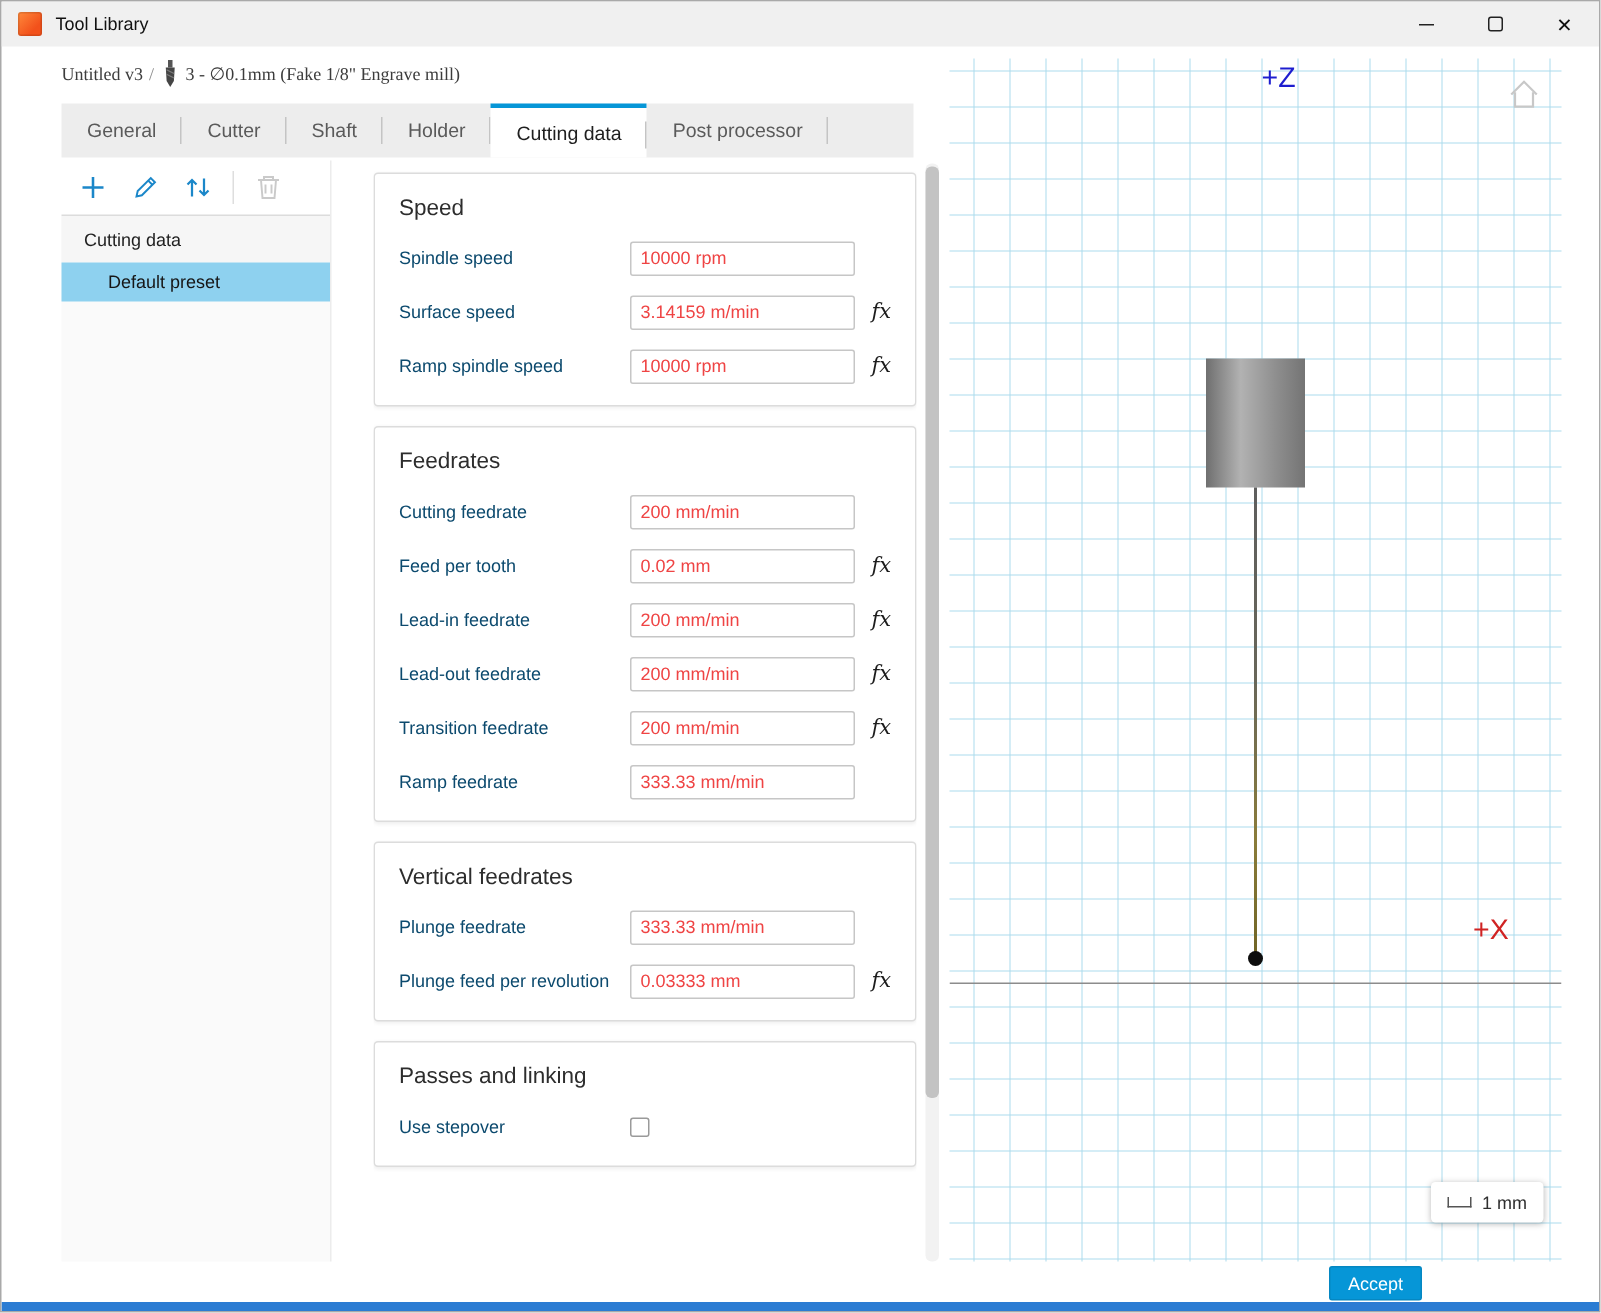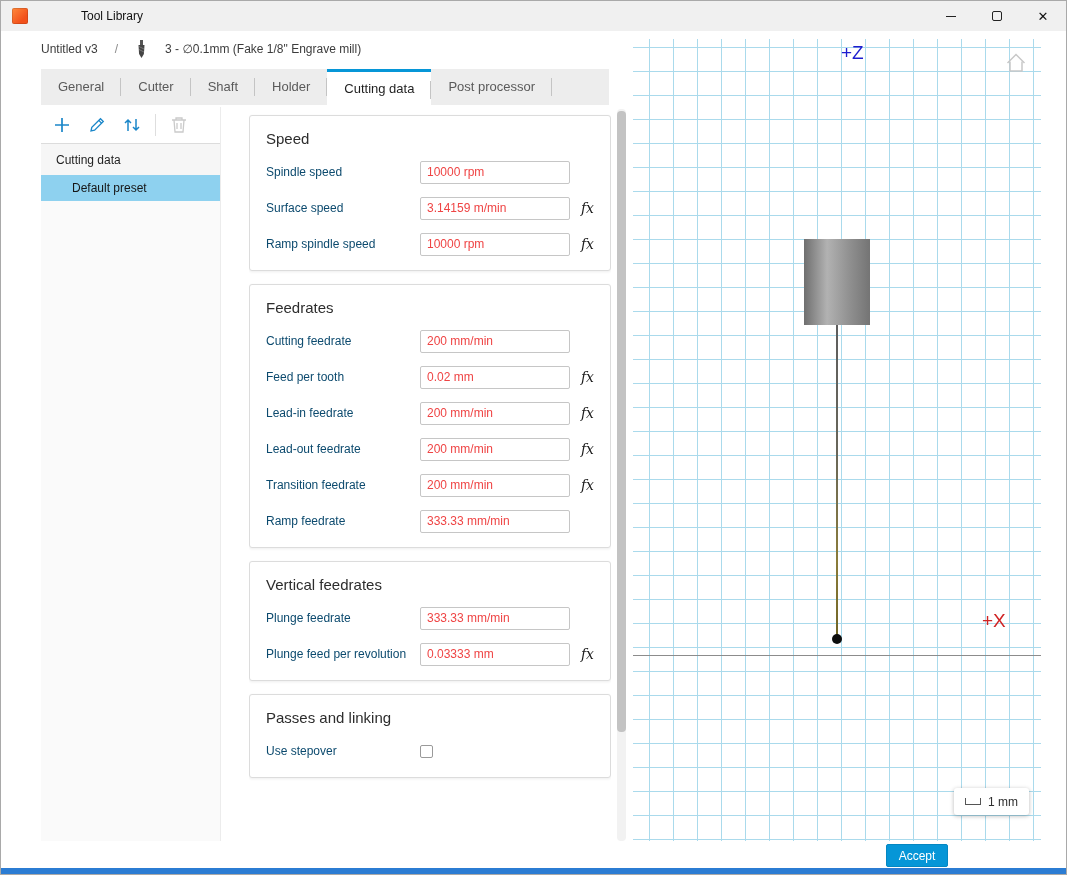--- a/index.html
+++ b/index.html
@@ -3,30 +3,30 @@
 <meta charset="utf-8">
 <style>
   * { margin:0; padding:0; box-sizing:border-box; }
   html,body { background:#d8d8d8; }
   .window {
     position:relative; width:1067px; height:875px; background:#fff;
     font-family:"Liberation Sans", sans-serif; overflow:hidden;
     border:1px solid #a9a9a9;
   }
   
-  .titlebar { position:absolute; top:0; left:0; right:0; height:30px; background:#f0f0f0; display:flex; align-items:center;gap:44px; }
+  .titlebar { position:absolute; top:0; left:0; right:0; height:30px; background:#f0f0f0; display:flex; align-items:center; }
   .app-icon { width:16px; height:16px; margin-left:11px; border-radius:2px; background:linear-gradient(135deg,#ff8a3c 0%,#f2511b 70%); box-shadow:inset 0 0 0 1px rgba(0,0,0,.12); }
   .window-title { margin-left:9px; font-size:12px; color:#111; }
   .win-controls { margin-left:auto; display:flex; height:30px; }
   .win-btn { width:46px; height:30px; display:flex; align-items:center; justify-content:center; color:#222; cursor:default; }
   .min-glyph { width:10px; height:1px; background:#222; display:block; }
   .max-glyph { width:10px; height:10px; border:1px solid #222; border-radius:2px; display:block; }
   .close-glyph { font-size:13px; line-height:1; color:#111; }
   
-  .breadcrumb { position:absolute; left:40px; top:38px; height:20px; display:flex; align-items:center; gap:17px; font-size:12px; color:#3c3c3c; }
+  .breadcrumb { position:absolute; left:40px; top:38px; height:20px; display:flex; align-items:center; gap:4px; font-size:12px; color:#3c3c3c;font-family:Liberation Serif, serif; }
   .crumb-sep { color:#8a8a8a; }
   .tool-icon { display:flex; align-items:center; }
   
   .tabbar { position:absolute; left:40px; top:68px; width:568px; height:36px; background:#ededed; display:flex; }
   .tab { position:relative; padding:0 17px; line-height:36px; font-size:13px; color:#5a5a5a; cursor:default; }
   .tab::after { content:""; position:absolute; right:0; top:9px; width:1px; height:18px; background:#c4c4c4; }
   .tab.active { background:#fff; color:#1f1f1f; border-top:3px solid #0696d7; line-height:33px; }
   
   .left-panel { position:absolute; left:40px; top:106px; width:180px; height:734px; border-right:1px solid #ececec; display:flex; flex-direction:column; }
   .panel-toolbar { height:37px; border-bottom:1px solid #dcdcdc; display:flex; align-items:center; padding-left:9px; gap:11px; background:#fff; }

